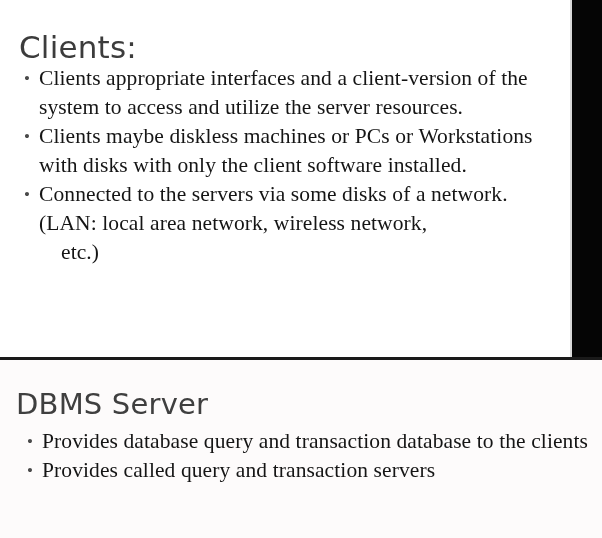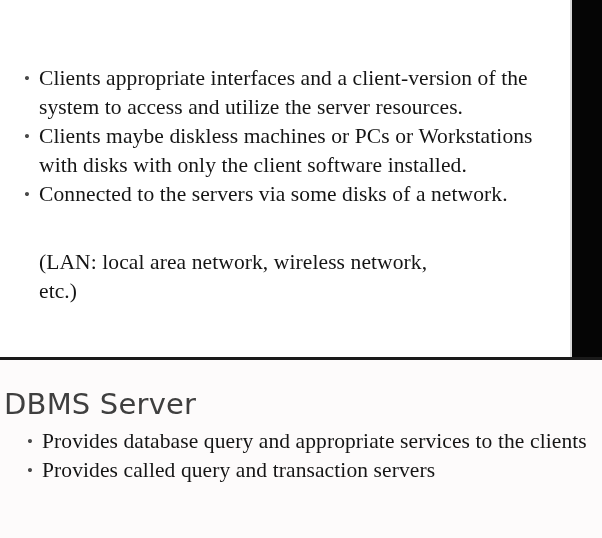--- a/index.html
+++ b/index.html
@@ -92,49 +92,48 @@
   .bullet-top .bullet-text { max-width: 528px; }
 
   .sub-indent {
     font-family: "Liberation Serif", serif;
     font-size: 21.5px;
     line-height: 29px;
     color: #151515;
     padding-left: 39px;
     letter-spacing: 0.1px;
     max-width: 533px;
-    margin-top: 39px;
   }
   .sub-tail {
     font-family: "Liberation Serif", serif;
     font-size: 21.5px;
     line-height: 29px;
     color: #151515;
-    padding-left: 39px;
+    padding-left: 61px;
     letter-spacing: 0.1px;
   }
 
   
   .divider {
     height: 3px;
     background: #1a1a1a;
     width: 100%;
     flex: 0 0 auto;
   }
 
   
   .slide-bottom {
     position: relative;
     flex: 1 1 auto;
     background: #fdfbfb;
     overflow: hidden;
   }
   .heading-bottom {
     position: absolute;
-    left: 4px;
+    left: 16px;
     top: 9px;
     font-family: "DejaVu Sans", sans-serif;
     font-size: 29px;
     font-weight: 400;
     color: #3f3f3f;
     letter-spacing: 0.2px;
     line-height: 1.15;
   }
   .bullets-bottom {
     position: absolute;
@@ -148,20 +147,21 @@
 </head>
 <body>
 
 <div class="slide-stack">
 
   <section class="slide-top">
 
     <div class="band-seam"></div>
     <div class="black-band"></div>
 
+    <h1 class="heading-top">Clients:</h1>
 
     <div class="bullets-top bullet-top">
 
       <div class="bullet-row">
         <span class="bullet-mark">•</span>
         <span class="bullet-text">Clients appropriate interfaces and a client-version of the system to access and utilize the server resources.</span>
       </div>
 
       <div class="bullet-row">
         <span class="bullet-mark">•</span>
@@ -182,21 +182,21 @@
   <div class="divider"></div>
 
   <section class="slide-bottom">
 
     <h1 class="heading-bottom">DBMS Server</h1>
 
     <div class="bullets-bottom bullet-bottom">
 
       <div class="bullet-row">
         <span class="bullet-mark">•</span>
-        <span class="bullet-text">Provides database query and appropriate services to the clients</span>
+        <span class="bullet-text">Provides database query and transaction database to the clients</span>
       </div>
 
       <div class="bullet-row">
         <span class="bullet-mark">•</span>
         <span class="bullet-text">Provides called query and transaction servers</span>
       </div>
     </div>
   </section>
 
 </div>

